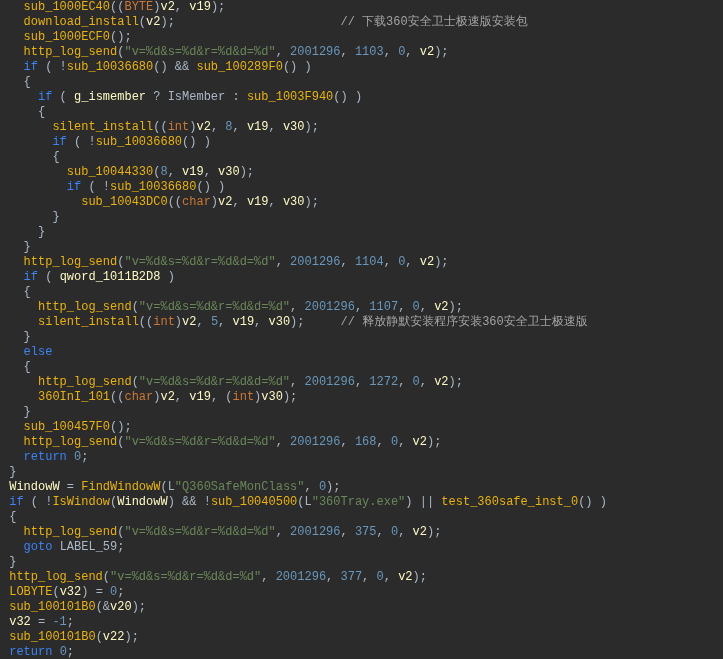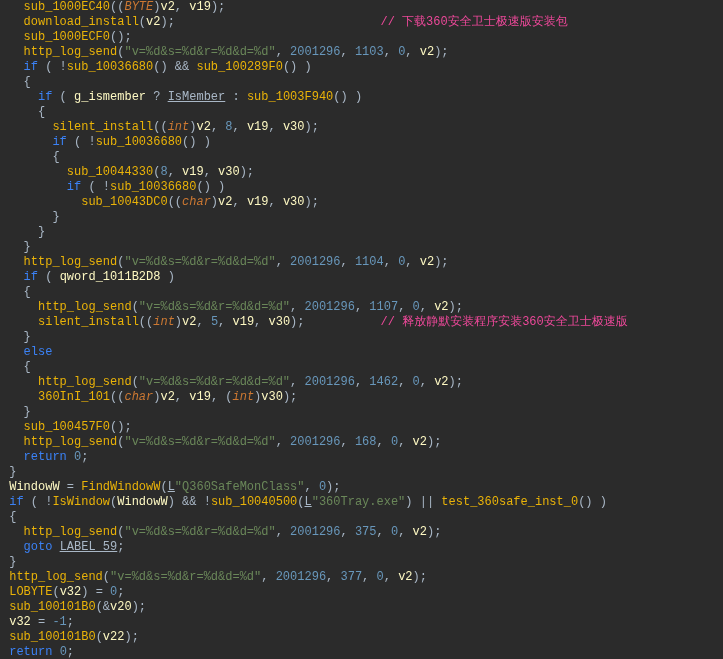--- a/index.html
+++ b/index.html
@@ -15,23 +15,23 @@
   }
   .code {
     padding: 0 0 0 2px;
     white-space: pre;
   }
   .kw { color: #3b82f6; }
   .fn { color: #eab308; }
   .str { color: #6a8759; }
   .num { color: #6897bb; text-align: right; }
   .var { color: #fef9c3; }
-  .typ { color: #cc7832; font-style: italic; }
-  .cmt { color: #ec4899; margin-left: 40px; }
-  .ident { color: #a9b7c6; text-decoration: underline; }
+  .typ { color: #cc7832; }
+  .cmt { color: #a3a3a3; }
+  .ident { color: #a9b7c6; }
 </style>
 </head>
 <body>
 
 <div class="code">   <span class="fn">sub_1000EC40</span>((<span class="typ">BYTE</span>)<span class="var">v2</span>, <span class="var">v19</span>);
    <span class="fn">download_install</span>(<span class="var">v2</span>);                       <span class="cmt">// 下载360安全卫士极速版安装包</span>
    <span class="fn">sub_1000ECF0</span>();
    <span class="fn">http_log_send</span>(<span class="str">"v=%d&amp;s=%d&amp;r=%d&amp;d=%d"</span>, <span class="num">2001296</span>, <span class="num">1103</span>, <span class="num">0</span>, <span class="var">v2</span>);
    <span class="kw">if</span> ( !<span class="fn">sub_10036680</span>() &amp;&amp; <span class="fn">sub_100289F0</span>() )
    {
@@ -47,21 +47,21 @@
      }
    }
    <span class="fn">http_log_send</span>(<span class="str">"v=%d&amp;s=%d&amp;r=%d&amp;d=%d"</span>, <span class="num">2001296</span>, <span class="num">1104</span>, <span class="num">0</span>, <span class="var">v2</span>);
    <span class="kw">if</span> ( <span class="var">qword_1011B2D8</span> )
    {
      <span class="fn">http_log_send</span>(<span class="str">"v=%d&amp;s=%d&amp;r=%d&amp;d=%d"</span>, <span class="num">2001296</span>, <span class="num">1107</span>, <span class="num">0</span>, <span class="var">v2</span>);
      <span class="fn">silent_install</span>((<span class="typ">int</span>)<span class="var">v2</span>, <span class="num">5</span>, <span class="var">v19</span>, <span class="var">v30</span>);     <span class="cmt">// 释放静默安装程序安装360安全卫士极速版</span>
    }
    <span class="kw">else</span>
    {
-     <span class="fn">http_log_send</span>(<span class="str">"v=%d&amp;s=%d&amp;r=%d&amp;d=%d"</span>, <span class="num">2001296</span>, <span class="num">1462</span>, <span class="num">0</span>, <span class="var">v2</span>);
+     <span class="fn">http_log_send</span>(<span class="str">"v=%d&amp;s=%d&amp;r=%d&amp;d=%d"</span>, <span class="num">2001296</span>, <span class="num">1272</span>, <span class="num">0</span>, <span class="var">v2</span>);
      <span class="fn">360InI_101</span>((<span class="typ">char</span>)<span class="var">v2</span>, <span class="var">v19</span>, (<span class="typ">int</span>)<span class="var">v30</span>);
    }
    <span class="fn">sub_100457F0</span>();
    <span class="fn">http_log_send</span>(<span class="str">"v=%d&amp;s=%d&amp;r=%d&amp;d=%d"</span>, <span class="num">2001296</span>, <span class="num">168</span>, <span class="num">0</span>, <span class="var">v2</span>);
    <span class="kw">return</span> <span class="num">0</span>;
  }
  <span class="var">WindowW</span> = <span class="fn">FindWindowW</span>(<span class="ident">L</span><span class="str">"Q360SafeMonClass"</span>, <span class="num">0</span>);
  <span class="kw">if</span> ( !<span class="fn">IsWindow</span>(<span class="var">WindowW</span>) &amp;&amp; !<span class="fn">sub_10040500</span>(<span class="ident">L</span><span class="str">"360Tray.exe"</span>) || <span class="fn">test_360safe_inst_0</span>() )
  {
    <span class="fn">http_log_send</span>(<span class="str">"v=%d&amp;s=%d&amp;r=%d&amp;d=%d"</span>, <span class="num">2001296</span>, <span class="num">375</span>, <span class="num">0</span>, <span class="var">v2</span>);

